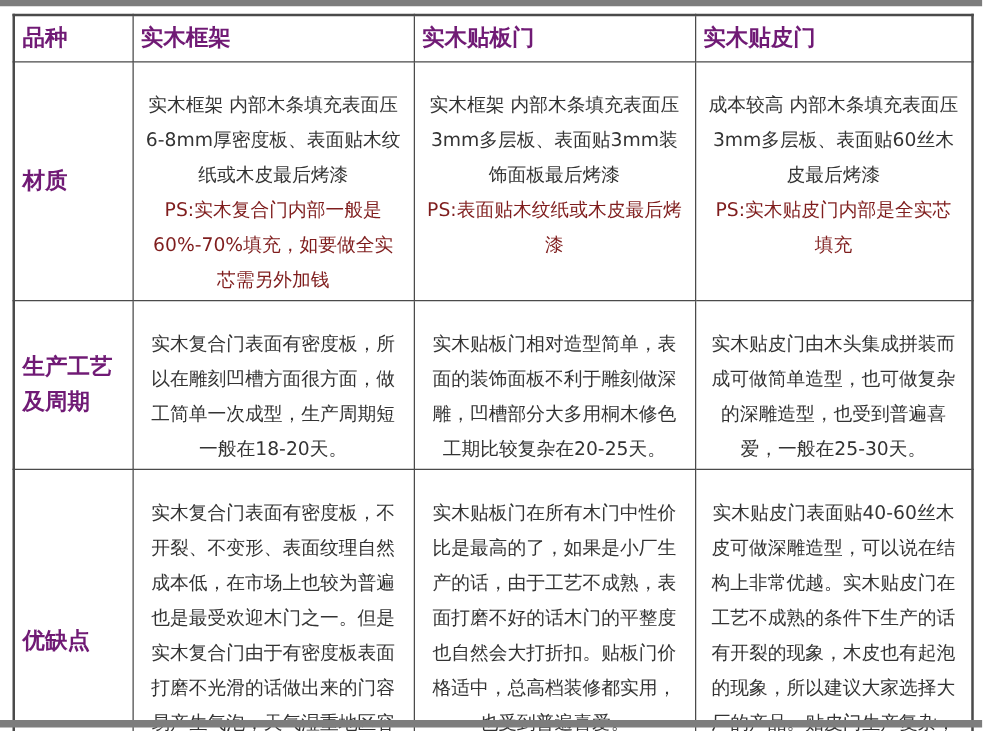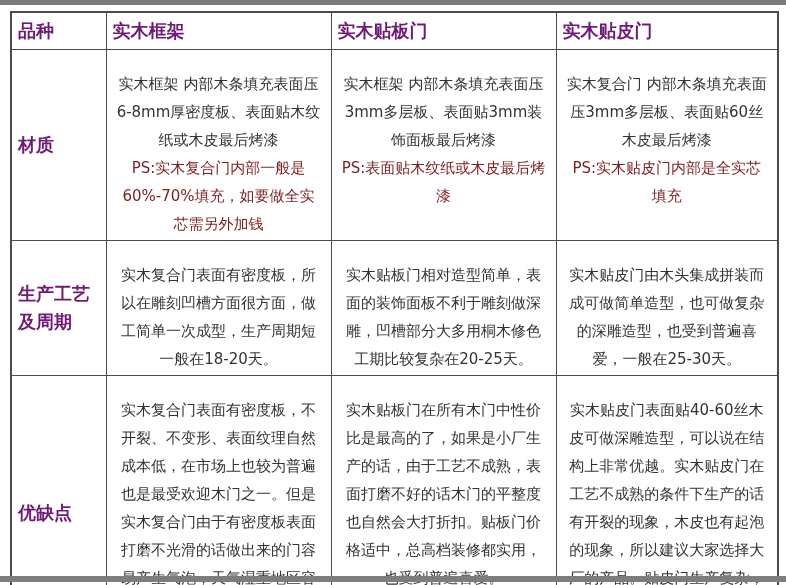--- a/index.html
+++ b/index.html
@@ -73,21 +73,21 @@
       <th>材质</th>
       <td>
         <div class="cell-text">实木框架  内部木条填充表面压6-8mm厚密度板、表面贴木纹纸或木皮最后烤漆</div>
         <div class="ps">PS:实木复合门内部一般是60%-70%填充，如要做全实芯需另外加钱</div>
       </td>
       <td>
         <div class="cell-text">实木框架  内部木条填充表面压3mm多层板、表面贴3mm装饰面板最后烤漆</div>
         <div class="ps">PS:表面贴木纹纸或木皮最后烤漆</div>
       </td>
       <td>
-        <div class="cell-text">实木复合门  内部木条填充表面压3mm多层板、表面贴60丝木皮最后烤漆</div>
+        <div class="cell-text">成本较高  内部木条填充表面压3mm多层板、表面贴60丝木皮最后烤漆</div>
         <div class="ps">PS:实木贴皮门内部是全实芯填充</div>
       </td>
     </tr>
 
     <tr class="r-process">
       <th>生产工艺及周期</th>
       <td>
         <div class="cell-text"><span>实木复合门表面有密度板，所以在雕刻凹槽方面很方面，做工简单一次成型，生产周期短一般在</span><span class="num">18-20</span><span>天。</span></div>
       </td>
       <td>

